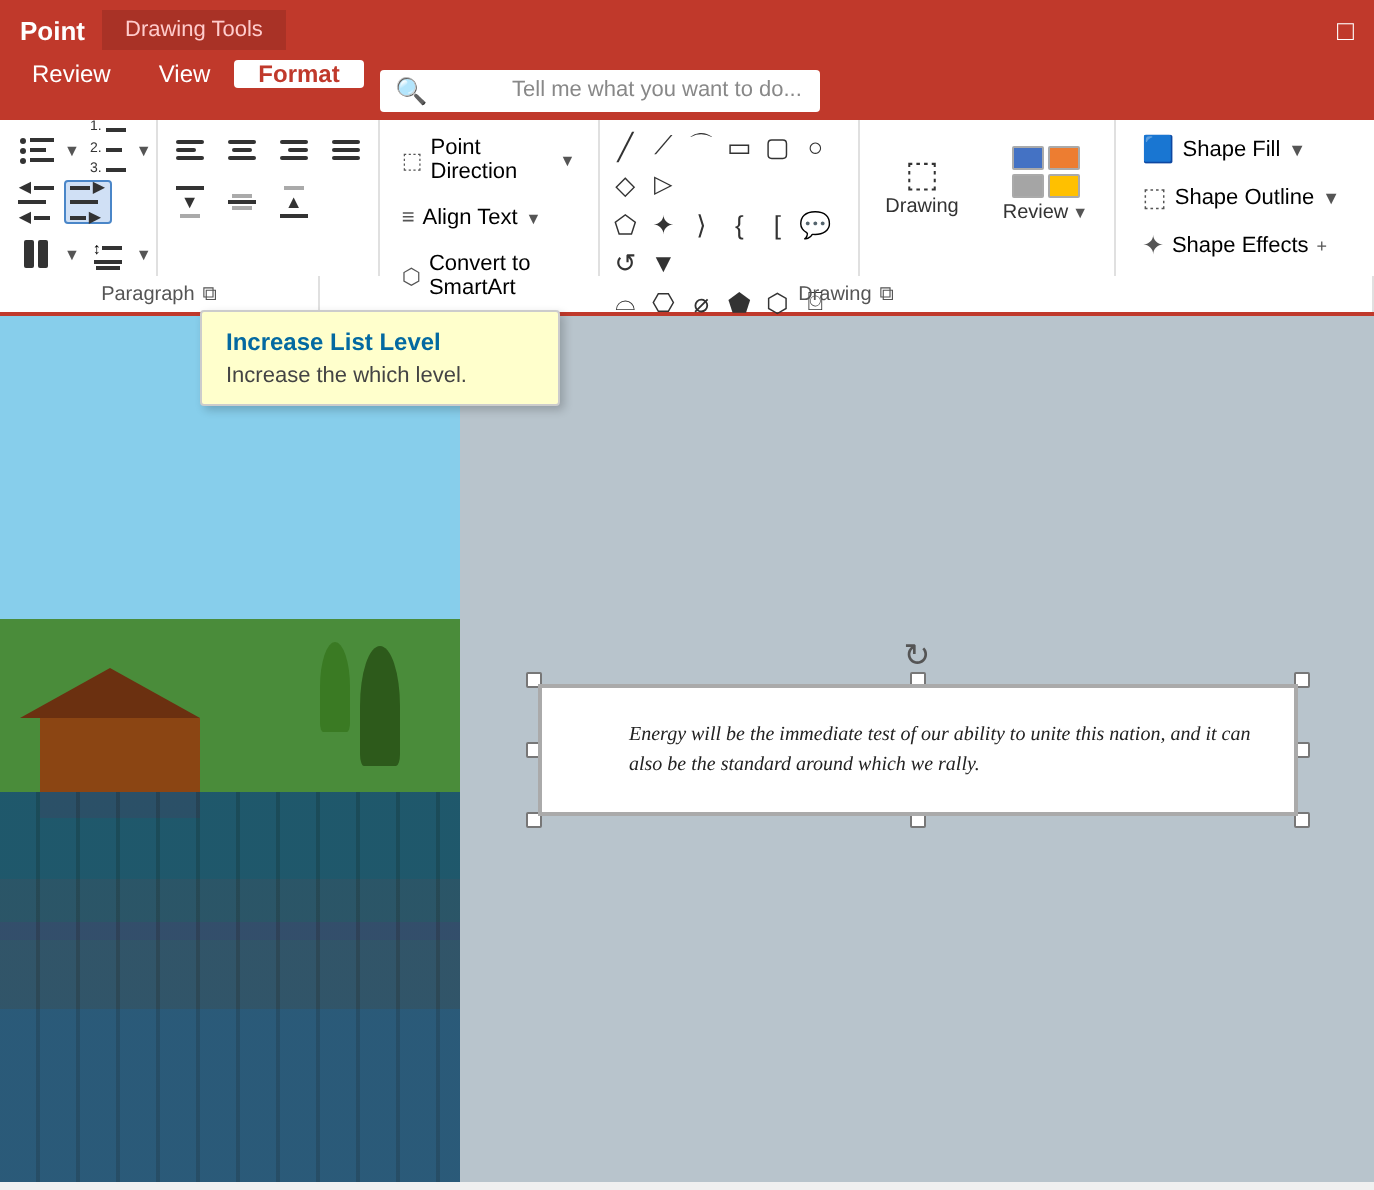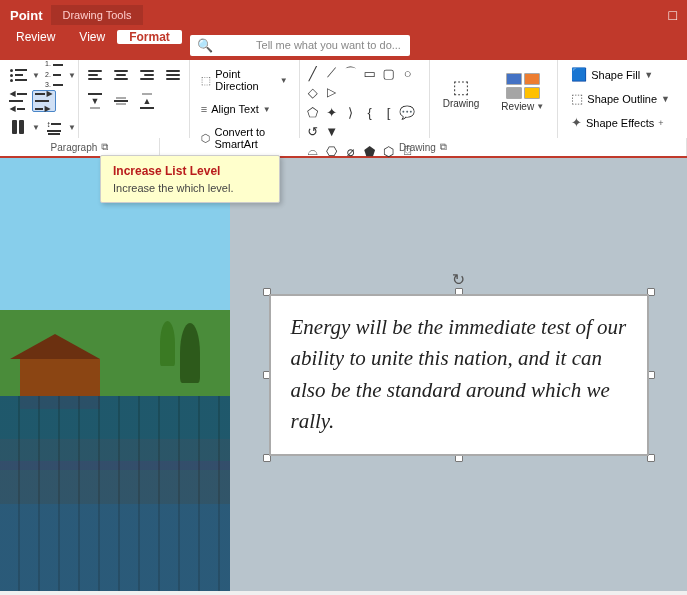--- a/index.html
+++ b/index.html
@@ -187,21 +187,21 @@
       font-size: 12px;
       color: #222;
       z-index: 100;
       box-shadow: 2px 2px 5px rgba(0,0,0,0.2);
       min-width: 180px;
     }
     .tooltip-title {
       font-weight: bold;
       font-size: 12px;
       margin-bottom: 4px;
-      color: #b91c1c;
+      color: #0369a1;
     }
     .tooltip-desc {
       font-size: 11px;
       color: #444;
     }
 
     
     .content-area {
       display: flex;
       background: #b8c4cc;
@@ -314,23 +314,24 @@
       top: -24px;
       left: 50%;
       transform: translateX(-50%);
       font-size: 16px;
       color: #555;
       cursor: pointer;
     }
     .slide-text {
       font-family: 'Georgia', 'Times New Roman', serif;
       font-style: italic;
-      font-size: 21px;
+      font-size: 10px;
       line-height: 1.5;
       color: #222;
+      margin-left: 24px;
     }
     .slide-text p { margin-bottom: 12px; }
     .slide-text p:last-child { margin-bottom: 0; }
 
     
     .ribbon-main {
       display: flex;
       align-items: stretch;
       height: 78px;
       background: white;

